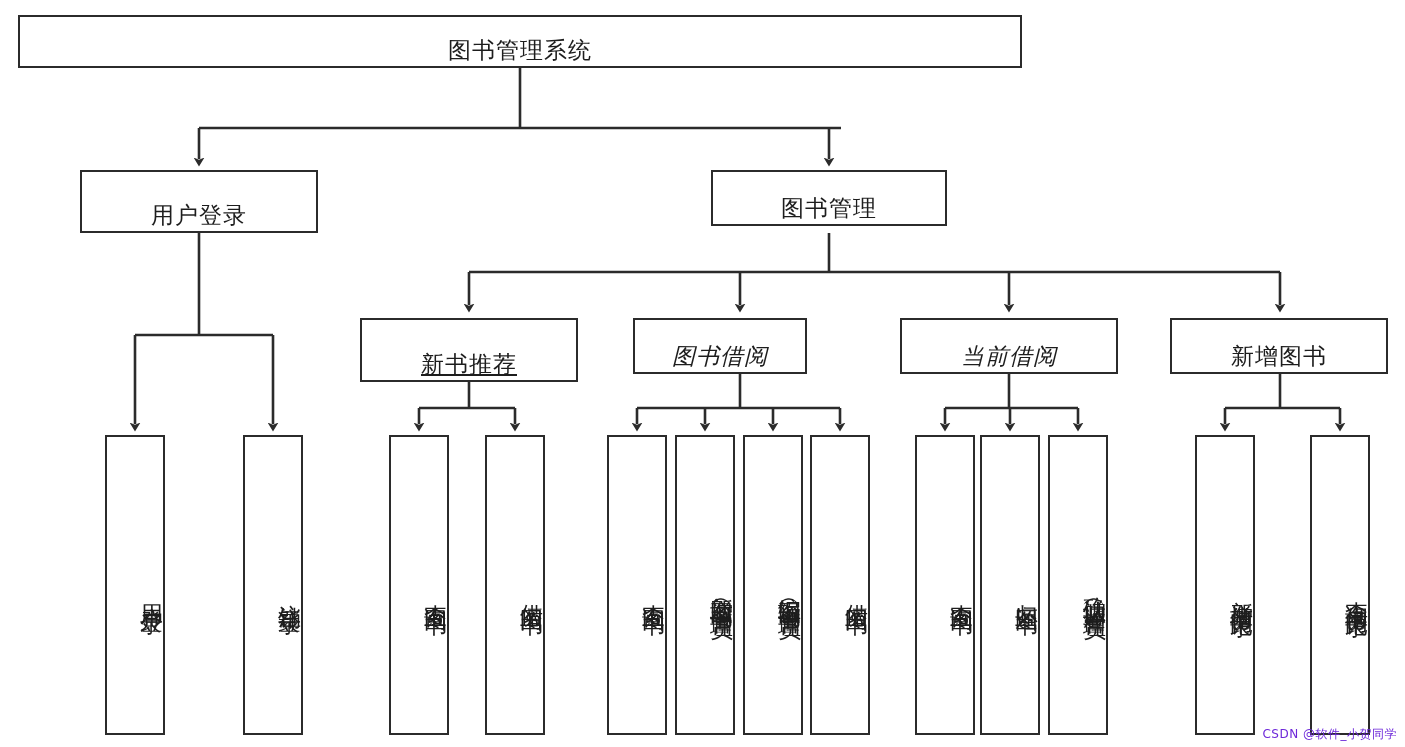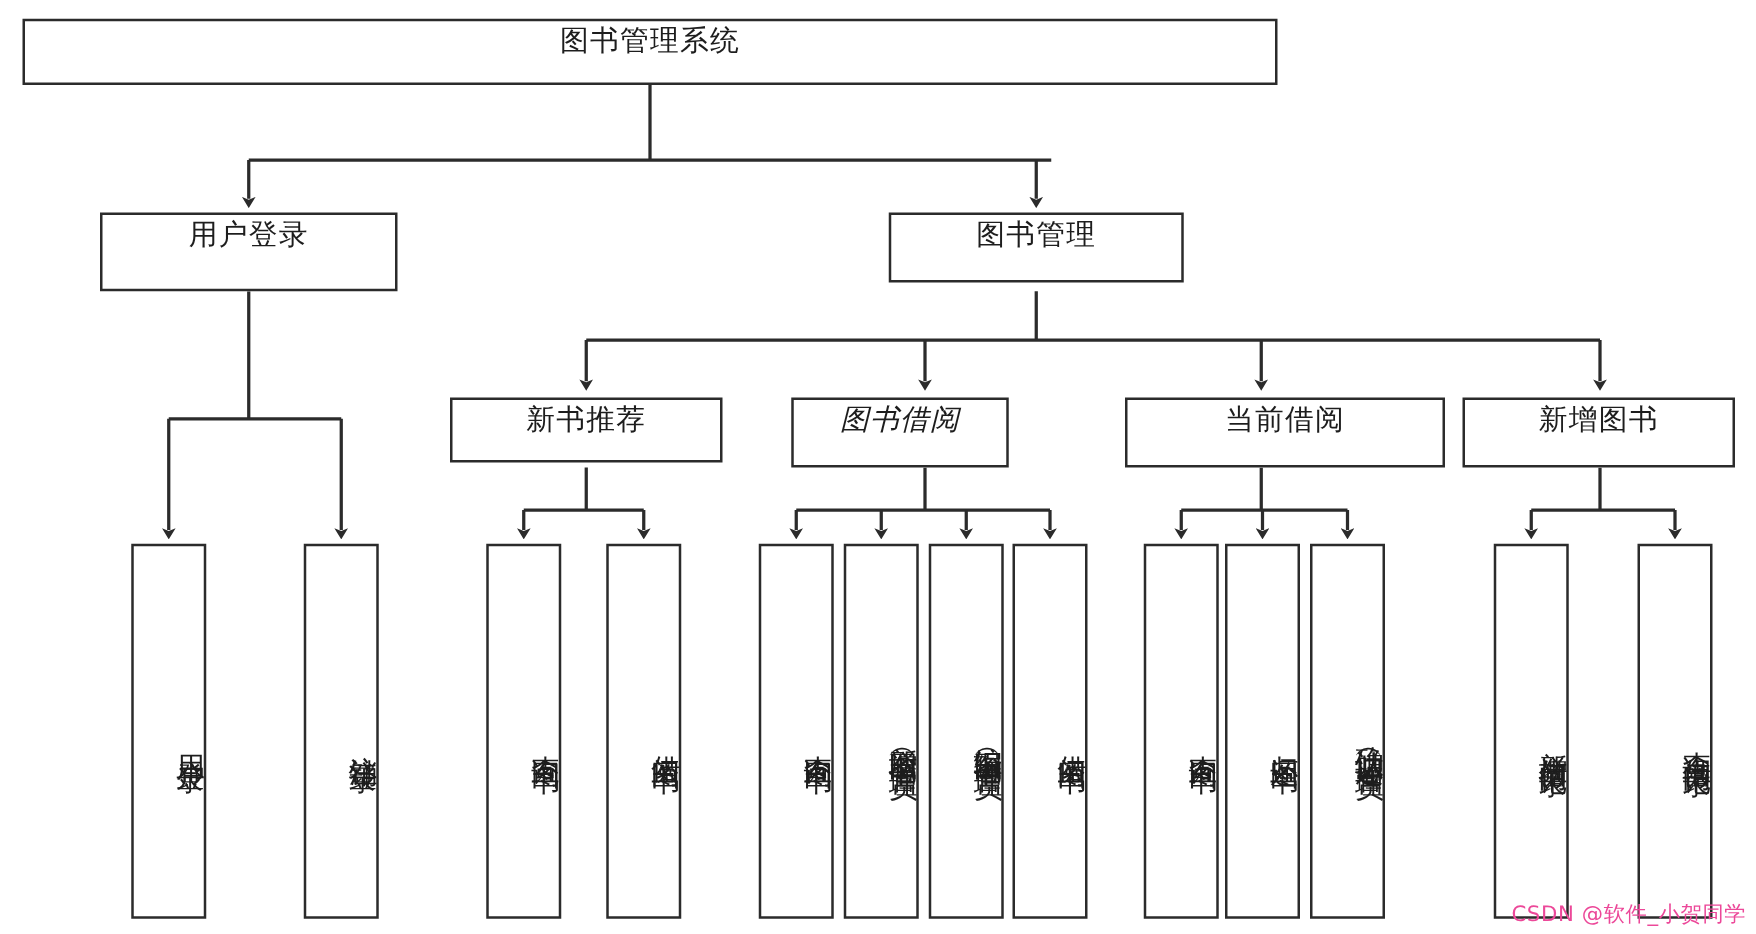--- a/index.html
+++ b/index.html
@@ -24,21 +24,21 @@
     width: 1405px;
     height: 747px;
     pointer-events: none;
   }
   .node {
     position: absolute;
     box-sizing: border-box;
     background: #ffffff;
     border: 2.5px solid #2b2b2b;
     display: flex;
-    align-items: flex-start;
+    align-items: flex-end;
     justify-content: center;
     color: #1d1d1d;
   }
   .node.horiz {
     font-size: 23px;
     letter-spacing: 1px;
   }
   .node.vert {
     writing-mode: vertical-rl;
     text-orientation: upright;
@@ -51,22 +51,22 @@
   }
   .node.vert .vlabel {
     writing-mode: vertical-rl;
     text-orientation: upright;
     white-space: nowrap;
   }
   .watermark {
     position: absolute;
     right: 8px;
     bottom: 4px;
-    font-size: 17px;
-    color: #ec4899;
+    font-size: 12px;
+    color: #6d28d9;
     letter-spacing: 0.5px;
     white-space: nowrap;
   }
 </style>
 </head>
 <body>
 
 <div id="canvas">
 
   <svg id="wires" viewBox="0 0 1405 747" width="1405" height="747">
@@ -123,27 +123,27 @@
     <span>图书管理系统</span>
   </div>
 
   <div class="node horiz" style="left:80px; top:170px; width:238px; height:63px;">
     <span>用户登录</span>
   </div>
   <div class="node horiz" style="left:711px; top:170px; width:236px; height:56px;">
     <span>图书管理</span>
   </div>
 
-  <div class="node horiz" style="left:360px; top:318px; width:218px; height:52px;">
+  <div class="node horiz" style="left:360px; top:318px; width:218px; height:64px;text-decoration:underline;">
     <span>新书推荐</span>
   </div>
   <div class="node horiz" style="left:633px; top:318px; width:174px; height:56px;font-style:italic;">
     <span>图书借阅</span>
   </div>
-  <div class="node horiz" style="left:900px; top:318px; width:256px; height:56px;">
+  <div class="node horiz" style="left:900px; top:318px; width:218px; height:56px;font-style:italic;">
     <span>当前借阅</span>
   </div>
   <div class="node horiz" style="left:1170px; top:318px; width:218px; height:56px;">
     <span>新增图书</span>
   </div>
 
   <div class="node vert" style="left:105px; top:435px; width:60px; height:300px;">
     <span class="vlabel">用户登录</span>
   </div>
   <div class="node vert" style="left:243px; top:435px; width:60px; height:300px;">

